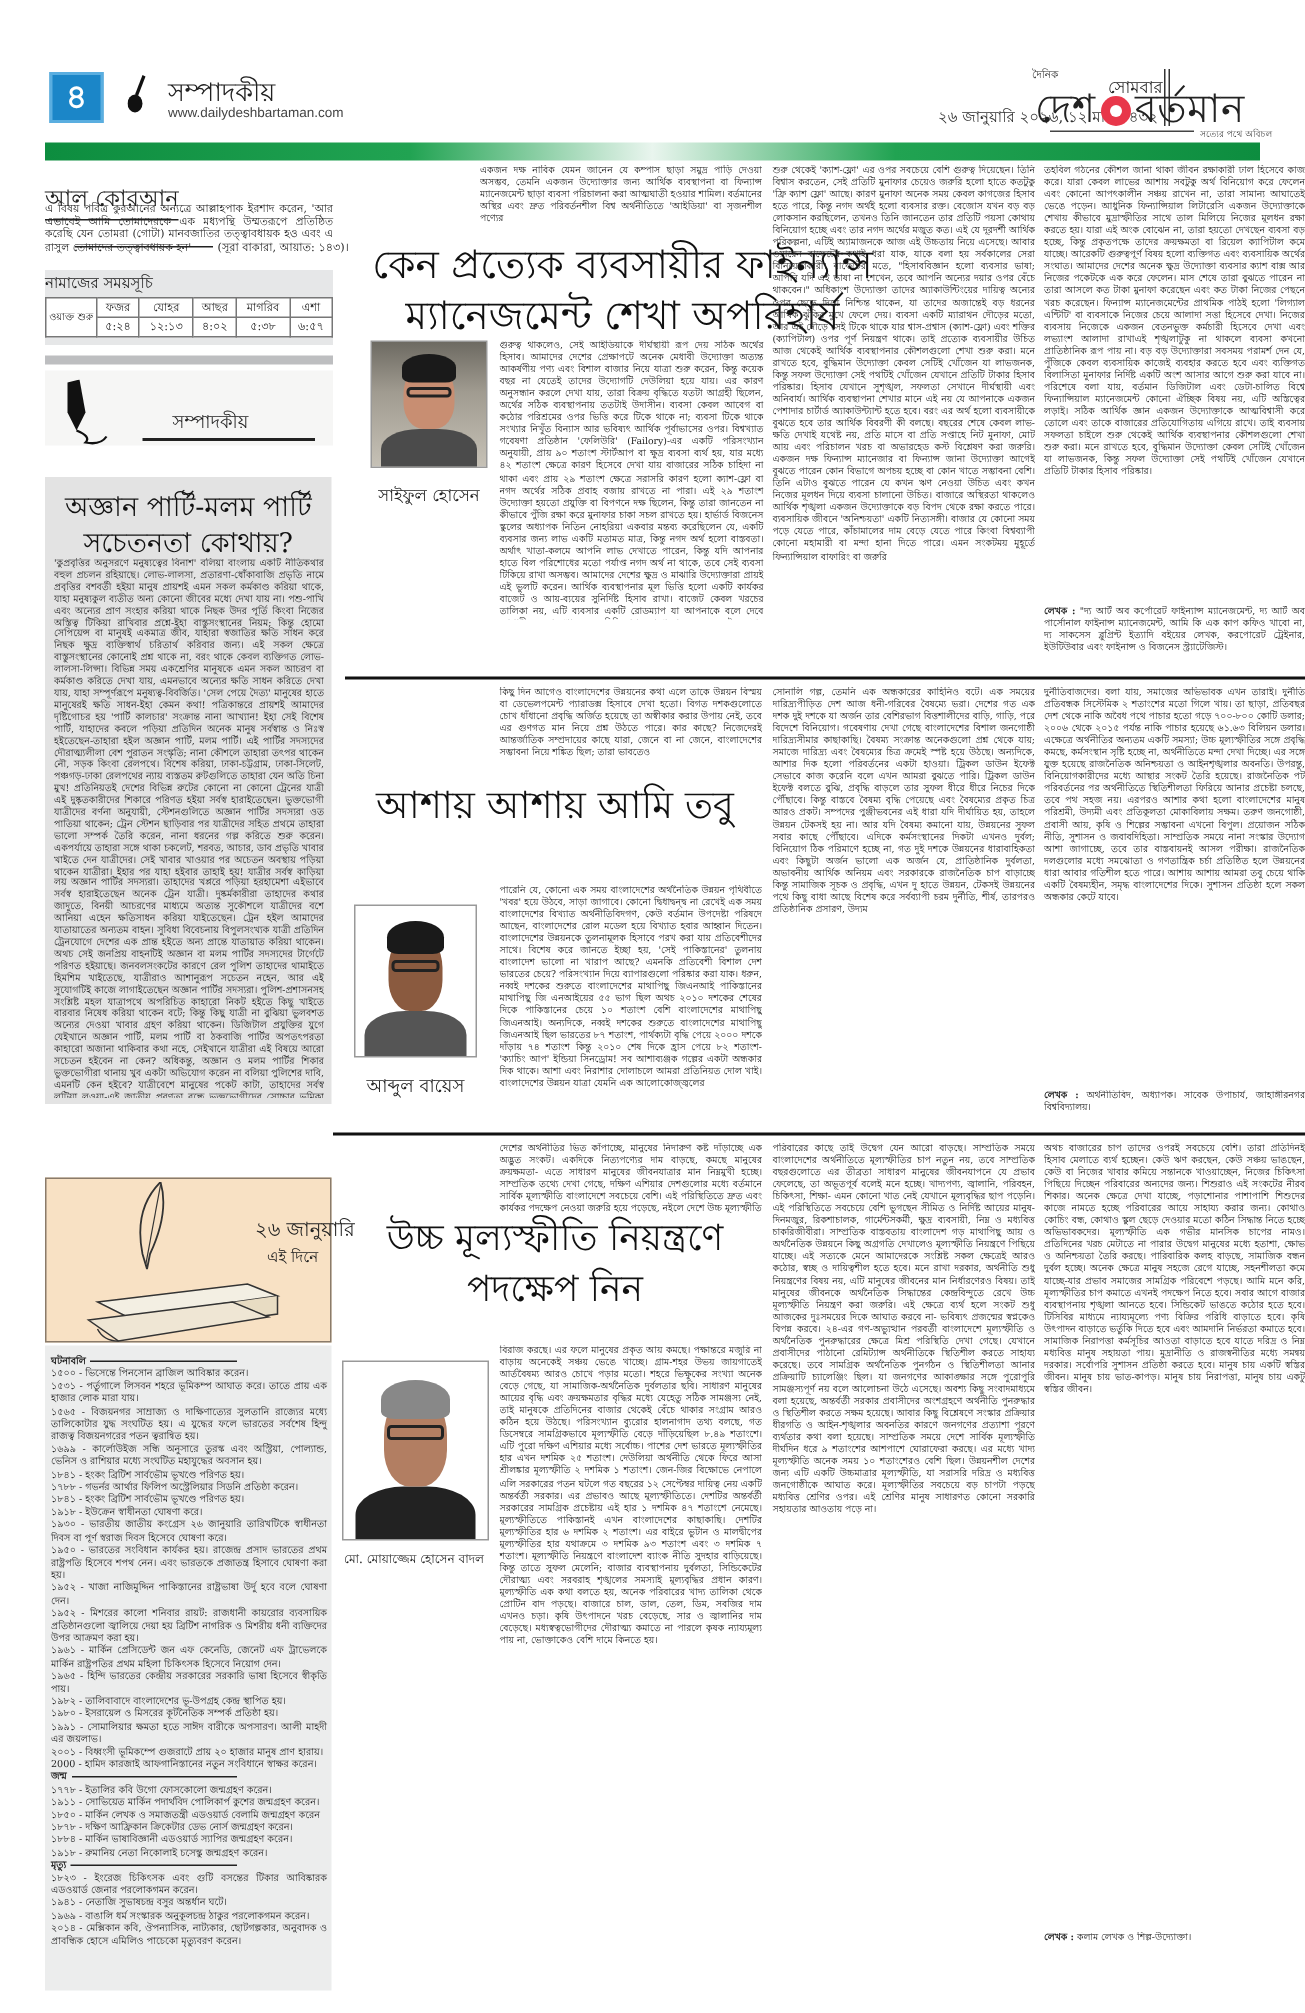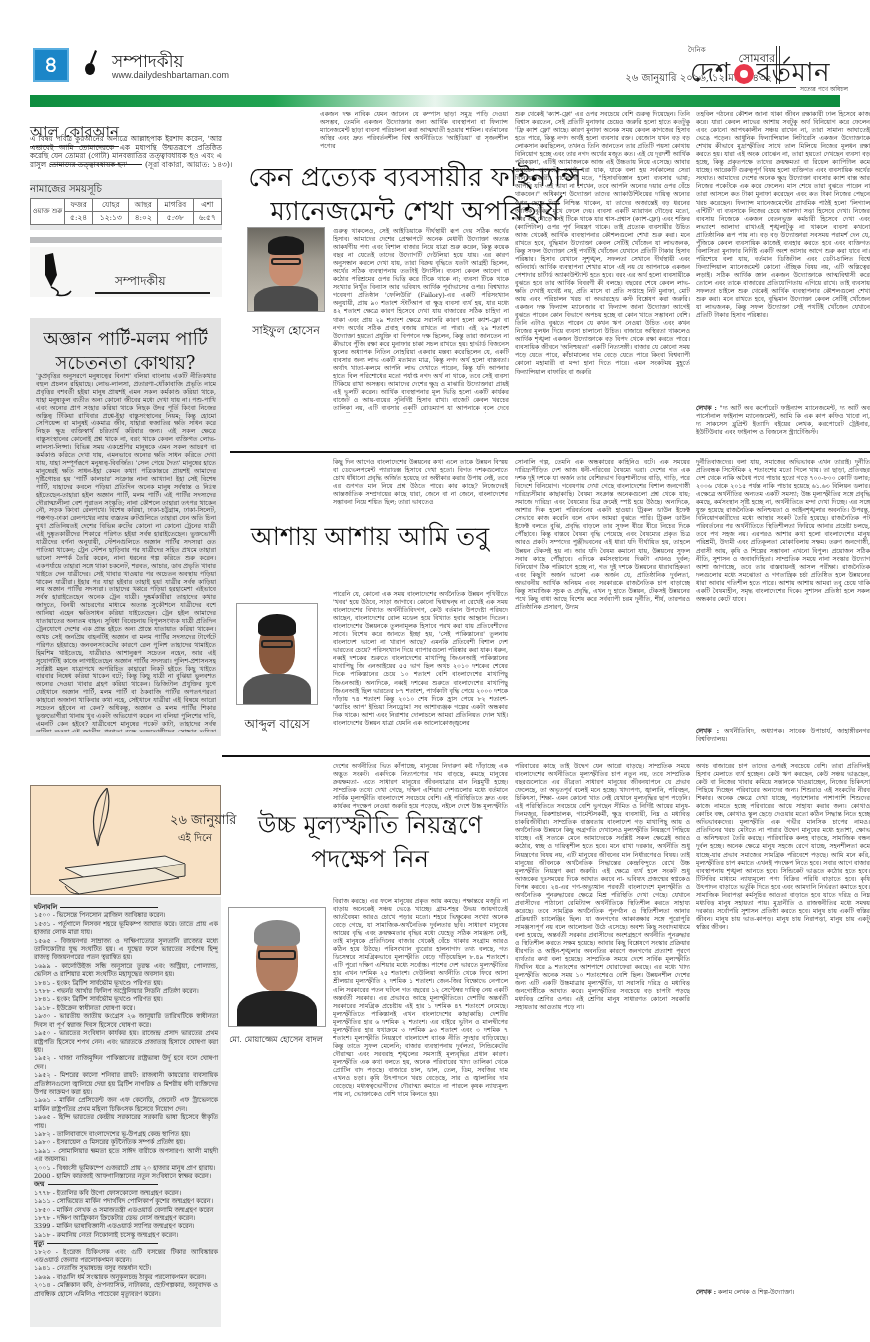--- a/index.html
+++ b/index.html
@@ -167,21 +167,21 @@
     </div>
   <div class="sec">
       <span>জন্ম</span>
       <i></i>
     </div>
   <div id="births">
       <p>১৭৭৮ - ইতালির কবি উগো ফোসকোলো জন্মগ্রহণ করেন।</p>
       <p>১৯১১ - সোভিয়েত মার্কিন পদার্থবিদ পোলিকার্প কুশের জন্মগ্রহণ করেন।</p>
       <p>১৮৫০ - মার্কিন লেখক ও সমাজতন্ত্রী এডওয়ার্ড বেলামি জন্মগ্রহণ করেন</p>
       <p>১৮৭৮ - দক্ষিণ আফ্রিকান ক্রিকেটার ডেভ নোর্স জন্মগ্রহণ করেন।</p>
-      <p>3399 - মার্কিন ভাষাবিজ্ঞানী এডওয়ার্ড স্যাপির জন্মগ্রহণ করেন।</p>
+      <p>১৮৮৪ - মার্কিন ভাষাবিজ্ঞানী এডওয়ার্ড স্যাপির জন্মগ্রহণ করেন।</p>
       <p>১৯১৮ - রুমানিয় নেতা নিকোলাই চসেস্কু জন্মগ্রহণ করেন।</p>
     </div>
   <div class="sec">
       <span>মৃত্যু</span>
       <i></i>
     </div>
   <div id="deaths">
       <p>১৮২৩ - ইংরেজ চিকিৎসক এবং গুটি বসন্তের টিকার আবিষ্কারক এডওয়ার্ড জেনার পরলোকগমন করেন।</p>
       <p>১৯৪১ - নেতাজি সুভাষচন্দ্র বসুর অন্তর্ধান ঘটে।</p>
       <p>১৯৬৯ - বাঙালি ধর্ম সংস্কারক অনুকূলচন্দ্র ঠাকুর পরলোকগমন করেন।</p>

